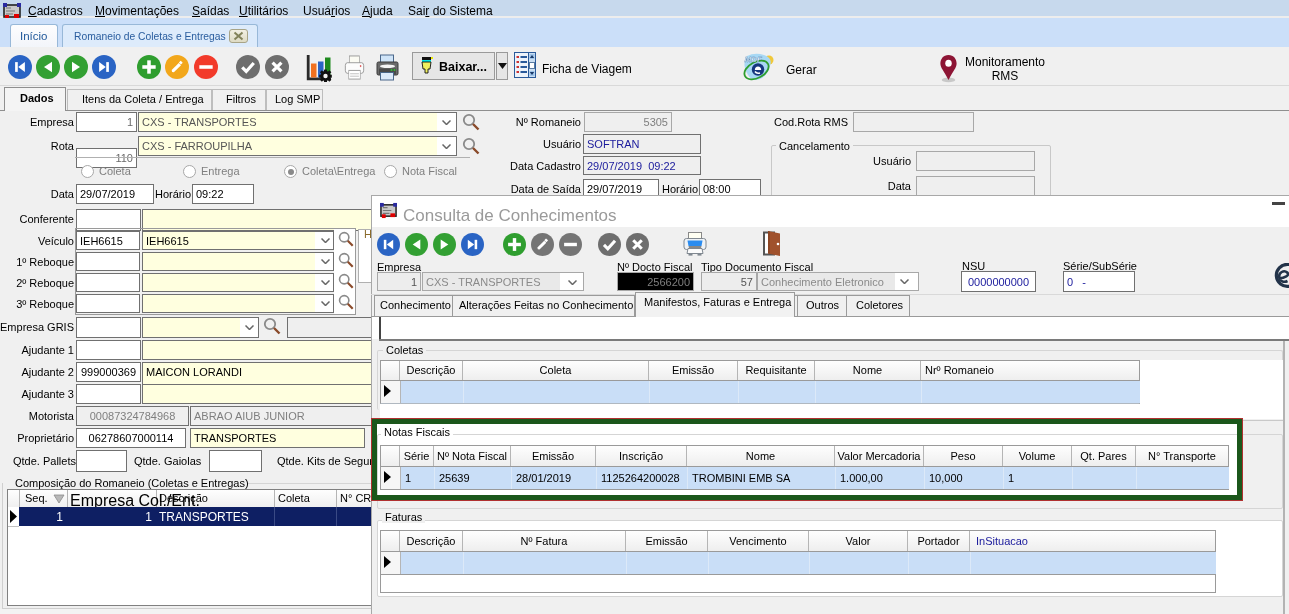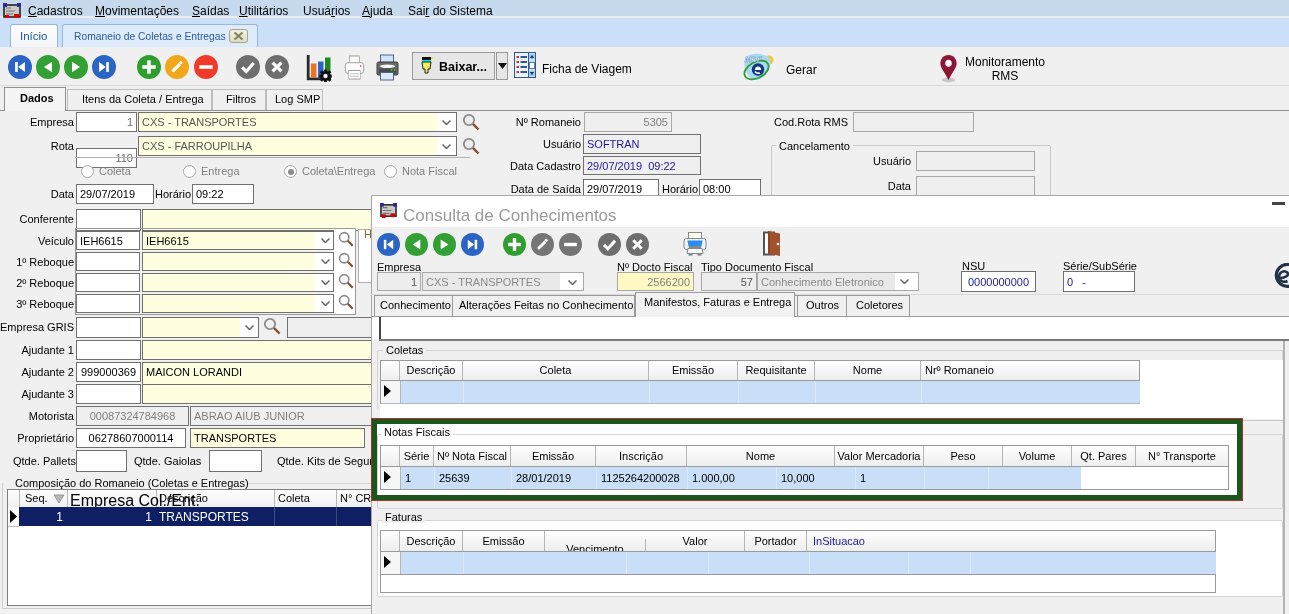--- a/index.html
+++ b/index.html
@@ -480,21 +480,21 @@
 <div class="lbl" style="left:701px;top:261px;">Tipo Documento Fiscal</div>
 <div class="lbl" style="left:962px;top:260px;">NSU</div>
 <div class="lbl" style="left:1063px;top:260px;">Série/SubSérie</div>
 
 <div class="fld gf" style="left:377px;top:272px;width:44px;height:19px;text-align:right;color:#555;border-color:#a8a8a8;background:#ededed;">1</div>
 <div class="fld" style="left:422px;top:272px;width:162px;height:19px;color:#8a8a8a;border-color:#a8a8a8;background:#e9e9e9;">CXS - TRANSPORTES</div>
 <div class="abs" style="left:560px;top:273px;width:23px;height:17px;background:#fff;"></div>
 <svg class="chev" style="left:568px;top:280px;" viewBox="0 0 9 5">
         <path d="M0.5 0.5 L4.5 4.5 L8.5 0.5" stroke="#666" fill="none" stroke-width="1.5"></path>
       </svg>
-<div class="fld gf" style="left:617px;top:272px;width:77px;height:19px;text-align:right;color:#7f7f7f;border-color:#a8a8a8;background:#fef9c3;">2566200</div>
+<div class="fld gf" style="left:617px;top:272px;width:77px;height:19px;text-align:right;color:#7f7f7f;border-color:#a8a8a8;background:#000000;">2566200</div>
 <div class="fld gf" style="left:701px;top:272px;width:56px;height:19px;text-align:right;color:#555;border-color:#a8a8a8;background:#ededed;">57</div>
 <div class="fld" style="left:757px;top:272px;width:162px;height:19px;color:#8a8a8a;border-color:#a8a8a8;background:#e9e9e9;">Conhecimento Eletronico</div>
 <div class="abs" style="left:895px;top:273px;width:23px;height:17px;background:#fff;"></div>
 <svg class="chev" style="left:900px;top:279px;" viewBox="0 0 9 5">
         <path d="M0.5 0.5 L4.5 4.5 L8.5 0.5" stroke="#666" fill="none" stroke-width="1.5"></path>
       </svg>
 <div class="fld" style="left:961px;top:271px;width:75px;height:21px;color:#1a1a9c;text-align:center;padding-top:4px;">0000000000</div>
 <div class="fld" style="left:1063px;top:271px;width:72px;height:21px;color:#1a1a9c;padding-top:4px;">0&nbsp;&nbsp;&nbsp;-</div>
 
 <svg class="abs" style="left:1271px;top:263px;" width="27" height="26" viewBox="0 0 27 26">
@@ -568,37 +568,39 @@
   <div class="ghc" style="width:92px;padding-top:4px;border-right:none;">N° Transporte</div>
  </div>
  <div class="gdr" style="height:22px;">
   <div class="gmk" style="width:19px;">
             <div class="arr"></div>
           </div>
   <div class="gdc" style="width:34px;">1</div>
   <div class="gdc" style="width:77px;">25639</div>
   <div class="gdc" style="width:85px;">28/01/2019</div>
   <div class="gdc" style="width:91px;">1125264200028</div>
+  <div class="gdc" style="width:148px;">TROMBINI EMB SA</div>
   <div class="gdc" style="width:89px;">1.000,00</div>
   <div class="gdc" style="width:79px;">10,000</div>
   <div class="gdc" style="width:69px;">1</div>
   <div class="gdc" style="width:64px;"></div>
   <div class="gdc" style="width:92px;border-right:none;"></div>
  </div>
 </div>
 
 <div class="abs" style="left:378px;top:521px;width:904px;height:75px;background:#fff;"></div>
 <div class="gb" style="left:377px;top:520px;width:906px;height:77px;"></div>
 <div class="gblbl" style="left:382px;top:511px;">Faturas</div>
 <div class="grid" style="left:380px;top:530px;width:836px;height:63px;">
  <div class="ghr" style="height:21px;">
   <div class="ghc" style="width:19px;"></div>
   <div class="ghc" style="width:63px;padding-top:4px;">Descrição</div>
+  <div class="ghc" style="width:163px;padding-top:4px;">Nº Fatura</div>
   <div class="ghc" style="width:82px;padding-top:4px;">Emissão</div>
-  <div class="ghc" style="width:101px;padding-top:4px;margin-top:8px;">Vencimento</div>
+  <div class="ghc" style="width:101px;padding-top:4px;">Vencimento</div>
   <div class="ghc" style="width:99px;padding-top:4px;">Valor</div>
   <div class="ghc" style="width:62px;padding-top:4px;">Portador</div>
   <div class="ghc" style="width:245px;text-align:left;padding:4px 0 0 6px;color:#1a1a9c;border-right:none;">InSituacao</div>
  </div>
  <div class="gdr" style="height:22px;border-bottom:1px solid #9a9a9a;">
   <div class="gmk" style="width:19px;">
             <div class="arr"></div>
           </div>
   <div class="gdc" style="width:63px;"></div>
   <div class="gdc" style="width:163px;"></div>

